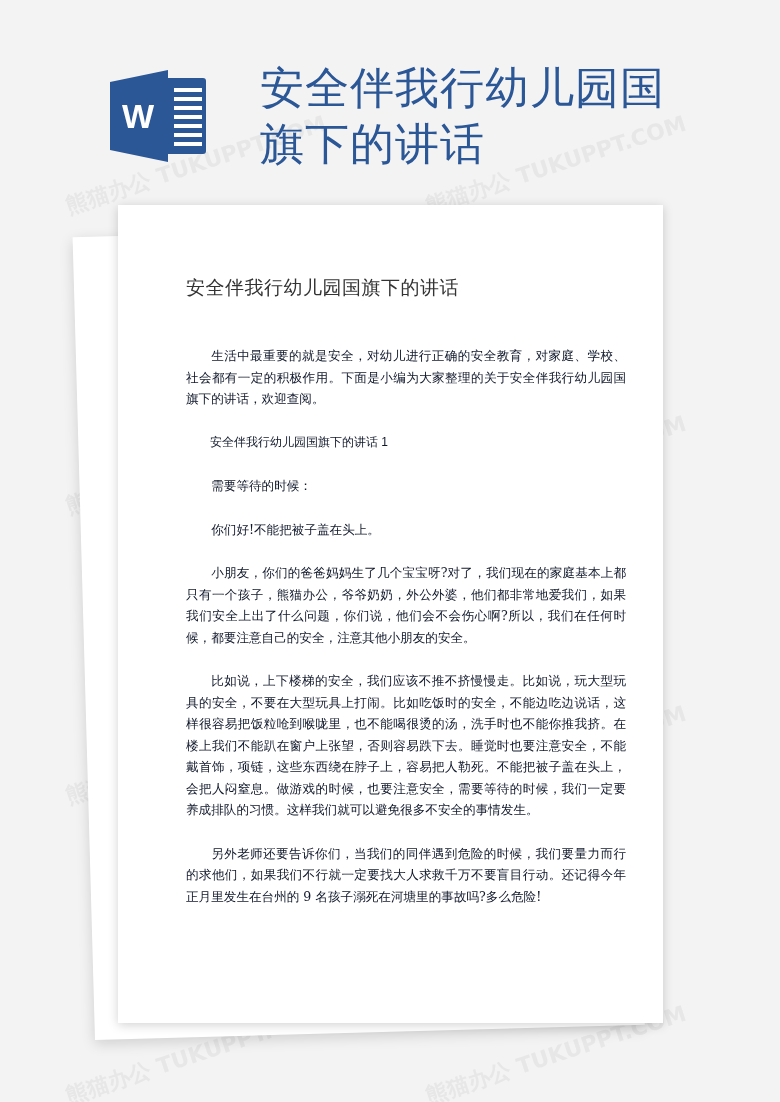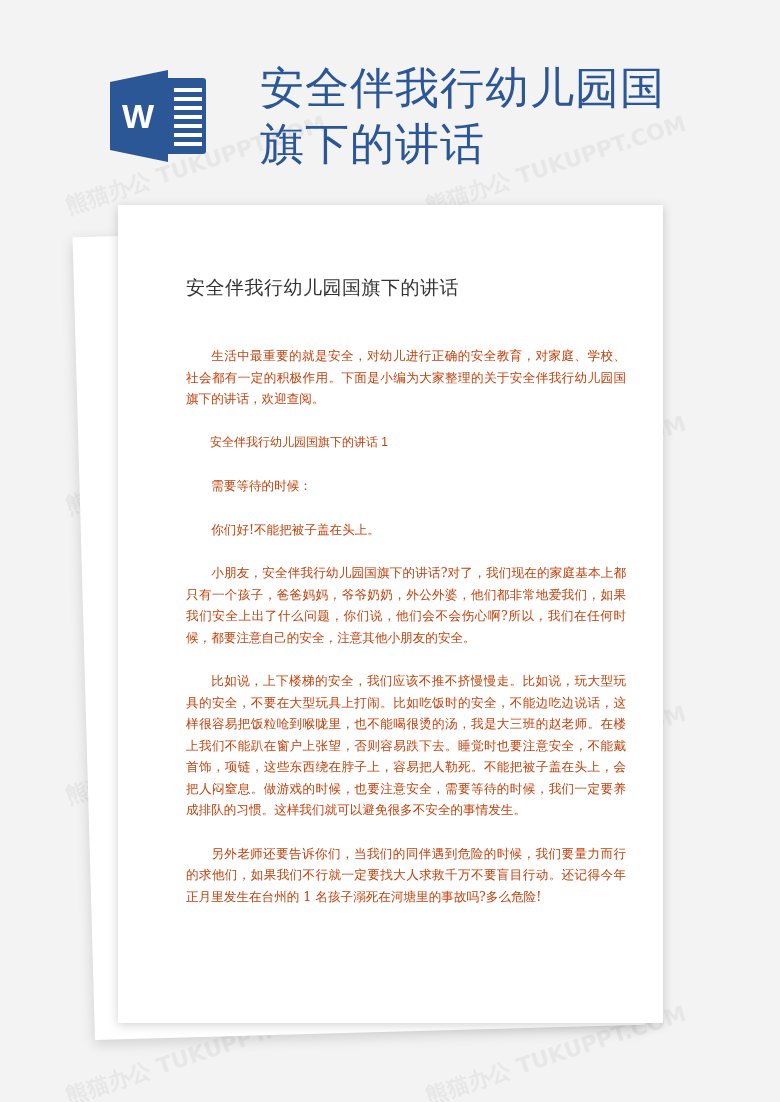--- a/index.html
+++ b/index.html
@@ -22,21 +22,21 @@
   .page {
     position:absolute; left:118px; top:205px; width:545px; height:818px;
     background:#fff; box-shadow:0 2px 10px rgba(0,0,0,0.18);
   }
   .doc-title {
     position:absolute; left:68px; top:70px;
     font-size:19px; color:#333; letter-spacing:0.5px;
   }
   .body-text {
     position:absolute; left:68px; top:140px; width:440px;
-    font-size:12.6px; line-height:21.5px; color:#c2410c;
+    font-size:12.6px; line-height:21.5px; color:#0f172a;
   }
   .body-text p { margin:0 0 22px 0; text-indent:2em; text-align:justify; }
   .watermark {
     position:absolute; font-family:"DejaVu Sans","Liberation Sans",sans-serif;
     font-size:22px; font-weight:bold; color:rgba(180,180,180,0.18);
     transform:rotate(-18deg); white-space:nowrap; pointer-events:none;
   }
 </style>
 </head>
 <body>
@@ -73,17 +73,17 @@
 
 <div class="page-back"></div>
 
 <div class="page">
   <div class="doc-title">安全伴我行幼儿园国旗下的讲话</div>
   <div class="body-text">
     <p>生活中最重要的就是安全，对幼儿进行正确的安全教育，对家庭、学校、社会都有一定的积极作用。下面是小编为大家整理的关于安全伴我行幼儿园国旗下的讲话，欢迎查阅。</p>
     <p style="font-family:Liberation Sans, sans-serif;font-size:12px;">安全伴我行幼儿园国旗下的讲话 1</p>
     <p>需要等待的时候：</p>
     <p>你们好!不能把被子盖在头上。</p>
-    <p>小朋友，安全伴我行幼儿园国旗下的讲话?对了，我们现在的家庭基本上都只有一个孩子，爸爸妈妈，爷爷奶奶，外公外婆，他们都非常地爱我们，如果我们安全上出了什么问题，你们说，他们会不会伤心啊?所以，我们在任何时候，都要注意自己的安全，注意其他小朋友的安全。</p>
-    <p>比如说，上下楼梯的安全，我们应该不推不挤慢慢走。比如说，玩大型玩具的安全，不要在大型玩具上打闹。比如吃饭时的安全，不能边吃边说话，这样很容易把饭粒呛到喉咙里，也不能喝很烫的汤，我是大三班的赵老师。在楼上我们不能趴在窗户上张望，否则容易跌下去。睡觉时也要注意安全，不能戴首饰，项链，这些东西绕在脖子上，容易把人勒死。不能把被子盖在头上，会把人闷窒息。做游戏的时候，也要注意安全，需要等待的时候，我们一定要养成排队的习惯。这样我们就可以避免很多不安全的事情发生。</p>
-    <p>另外老师还要告诉你们，当我们的同伴遇到危险的时候，我们要量力而行的求他们，如果我们不行就一定要找大人求救千万不要盲目行动。还记得今年正月里发生在台州的 1 名孩子溺死在河塘里的事故吗?多么危险!</p>
+    <p>小朋友，你们的爸爸妈妈生了几个宝宝呀?对了，我们现在的家庭基本上都只有一个孩子，熊猫办公，爷爷奶奶，外公外婆，他们都非常地爱我们，如果我们安全上出了什么问题，你们说，他们会不会伤心啊?所以，我们在任何时候，都要注意自己的安全，注意其他小朋友的安全。</p>
+    <p>比如说，上下楼梯的安全，我们应该不推不挤慢慢走。比如说，玩大型玩具的安全，不要在大型玩具上打闹。比如吃饭时的安全，不能边吃边说话，这样很容易把饭粒呛到喉咙里，也不能喝很烫的汤，洗手时也不能你推我挤。在楼上我们不能趴在窗户上张望，否则容易跌下去。睡觉时也要注意安全，不能戴首饰，项链，这些东西绕在脖子上，容易把人勒死。不能把被子盖在头上，会把人闷窒息。做游戏的时候，也要注意安全，需要等待的时候，我们一定要养成排队的习惯。这样我们就可以避免很多不安全的事情发生。</p>
+    <p>另外老师还要告诉你们，当我们的同伴遇到危险的时候，我们要量力而行的求他们，如果我们不行就一定要找大人求救千万不要盲目行动。还记得今年正月里发生在台州的 9 名孩子溺死在河塘里的事故吗?多么危险!</p>
   </div>
 </div>
 
 </body></html>

